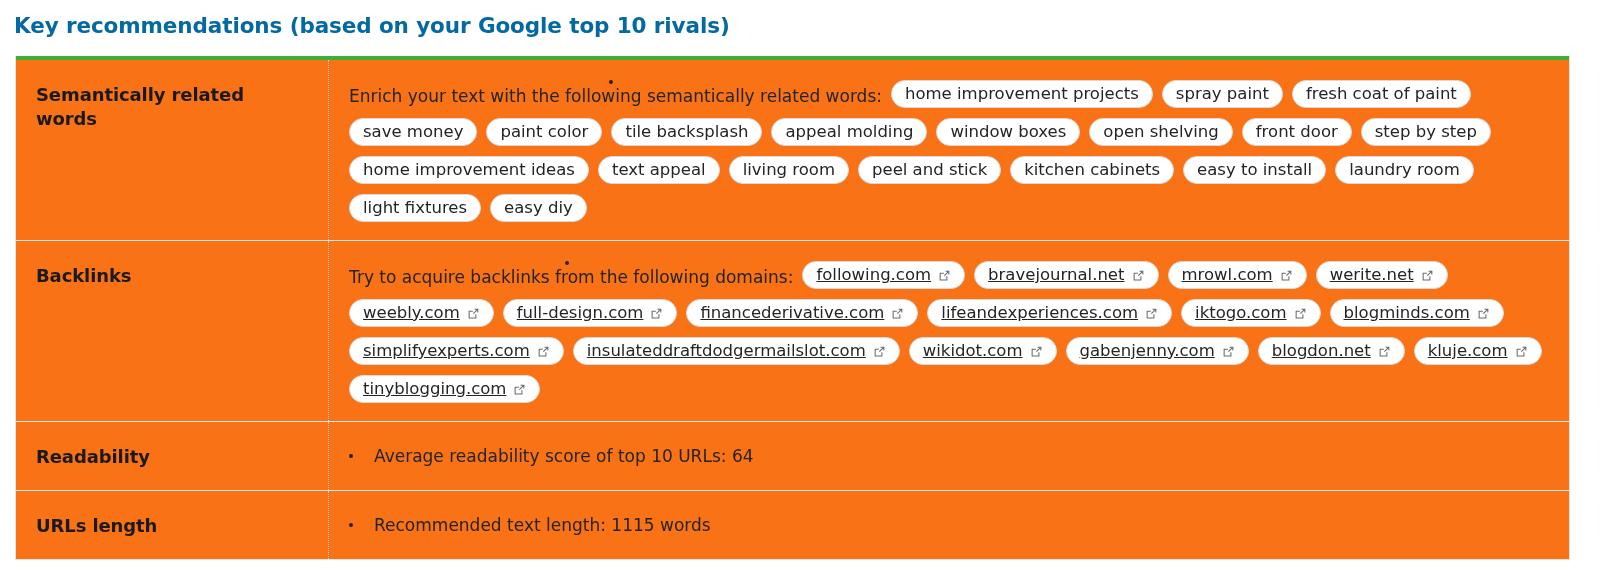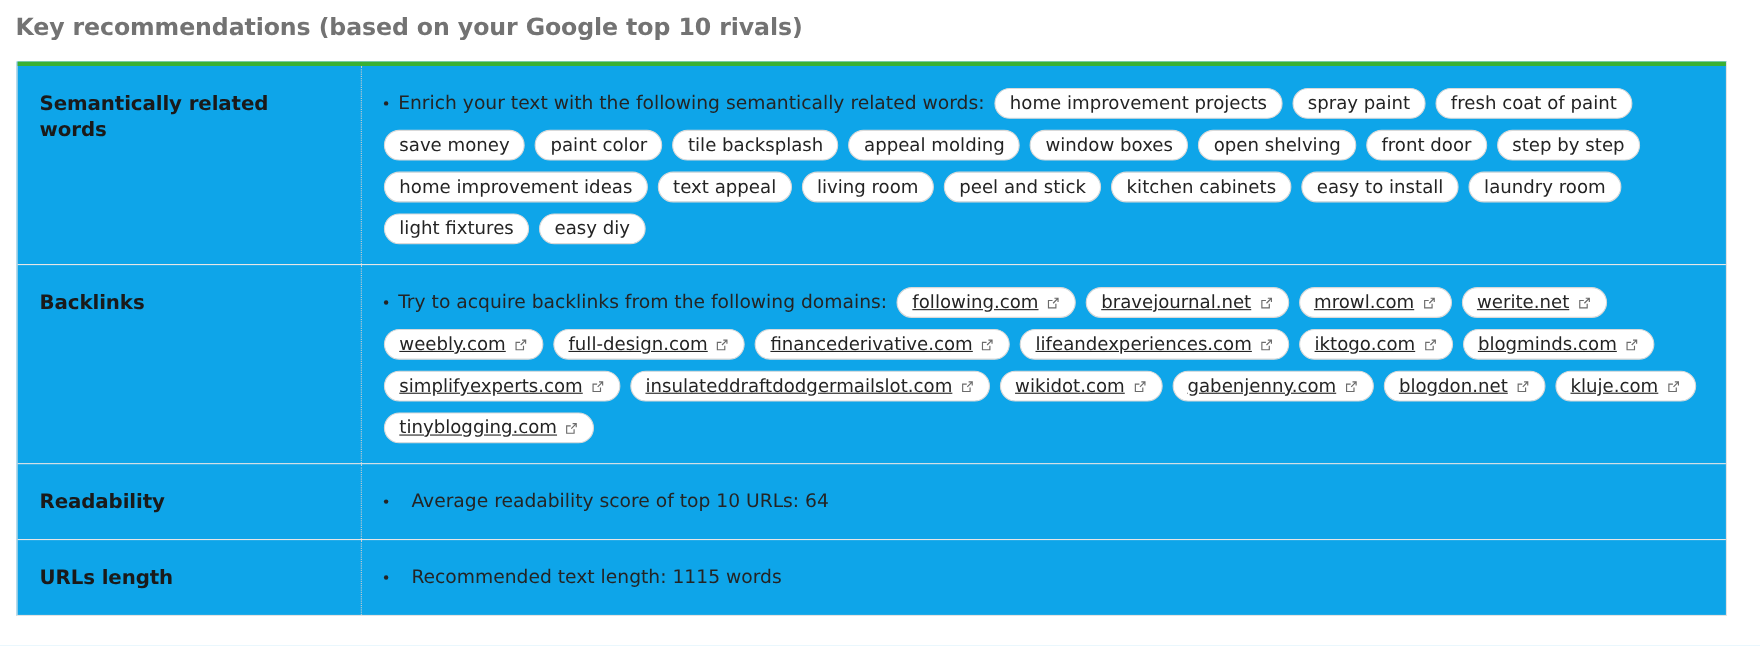--- a/index.html
+++ b/index.html
@@ -25,34 +25,34 @@
     padding: 0;
   }
 
   .page-title {
     position: absolute;
     left: 14px;
     top: 12px;
     font-size: 21.5px;
     font-weight: 700;
     letter-spacing: -0.1px;
-    color: #737373;
+    color: #0369a1;
     line-height: 28px;
     white-space: nowrap;
   }
 
   .rec-table {
     position: absolute;
     left: 15px;
     top: 56px;
     width: 1555px;
     box-sizing: border-box;
     border: 1px solid #e3e3e3;
     border-top: none;
-    background: #0ea5e9;
+    background: #f97316;
   }
 
   .accent-bar {
     height: 4px;
     width: 100%;
     background: #3ab034;
   }
 
   .rec-row {
     display: flex;
@@ -92,20 +92,21 @@
     row-gap: 10px;
   }
 
   .bullet-text {
     display: inline-flex;
     align-items: center;
     font-size: 17px;
     line-height: 24px;
     color: #242424;
     white-space: nowrap;
+    flex-direction: column;
   }
   .bullet-dot {
     display: inline-block;
     width: 4px;
     height: 4px;
     border-radius: 50%;
     background: #242424;
     margin-right: 9px;
     flex: 0 0 auto;
     position: relative;

